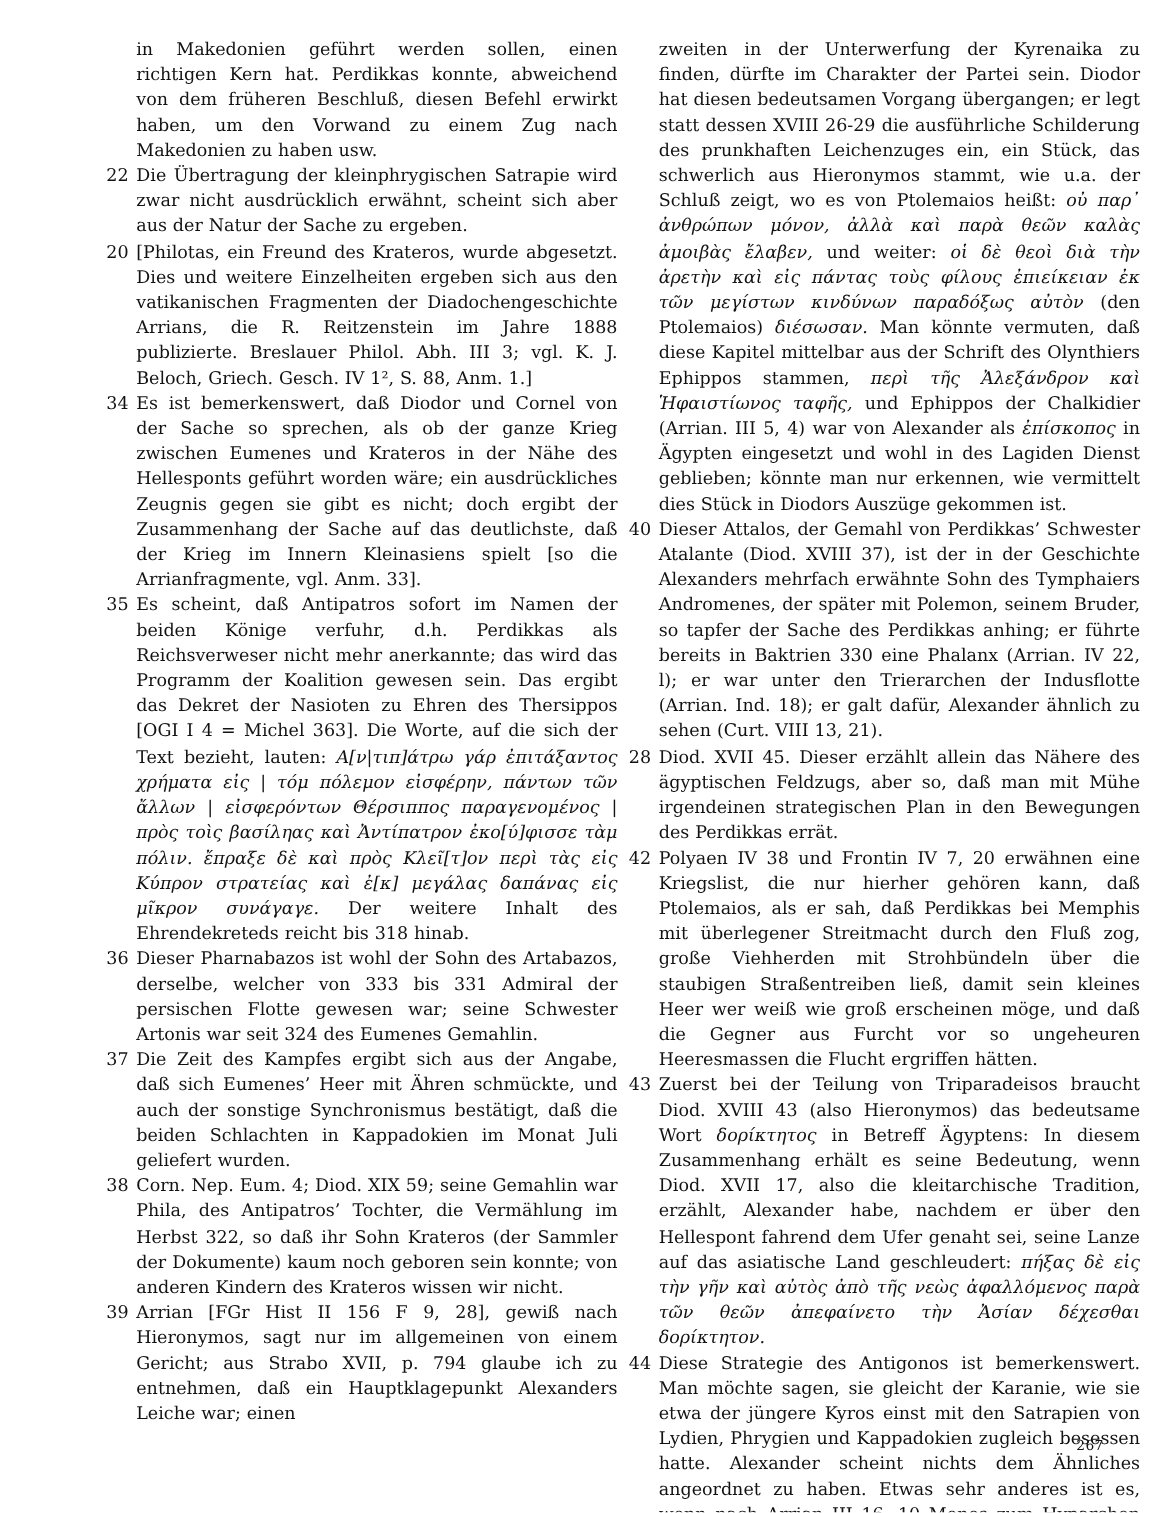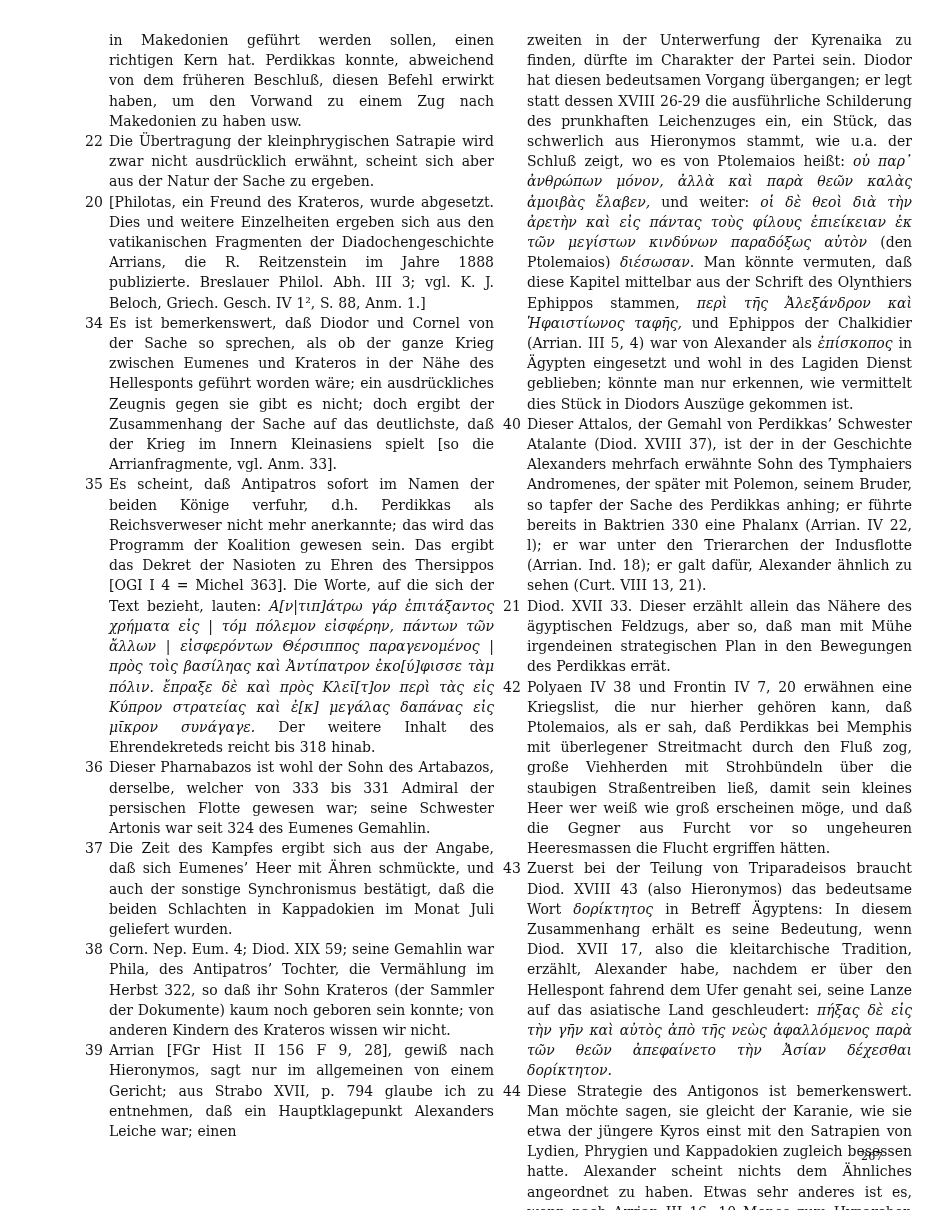--- a/index.html
+++ b/index.html
@@ -71,20 +71,20 @@
         <p class="footnote"><span class="fn-num">34</span><span class="fn-text"><span>Es ist bemerkenswert, daß Diodor und Cornel von der Sache so sprechen, als ob der ganze Krieg zwischen Eumenes und Krateros in der Nähe des Hellesponts geführt worden wäre; ein ausdrückliches Zeugnis gegen sie gibt es nicht; doch ergibt der Zusammenhang der Sache auf das deutlichste, daß der Krieg im Innern Kleinasiens spielt [so die Arrianfragmente, vgl. Anm. 33].</span></span></p>
         <p class="footnote"><span class="fn-num">35</span><span class="fn-text"><span>Es scheint, daß Antipatros sofort im Namen der beiden Könige verfuhr, d.h. Perdikkas als Reichsverweser nicht mehr anerkannte; das wird das Programm der Koalition gewesen sein. Das ergibt das Dekret der Nasioten zu Ehren des Thersippos [OGI I 4 = Michel 363]. Die Worte, auf die sich der Text bezieht, lauten: </span><i>Α[ν|τιπ]άτρω γάρ ἐπιτάξαντος χρήματα εἰς | τόμ πόλεμον εἰσφέρην, πάντων τῶν ἄλλων | εἰσφερόντων Θέρσιππος παραγενομένος | πρὸς τοὶς βασίληας καὶ Ἀντίπατρον ἐκο[ύ]φισσε τὰμ πόλιν. ἔπραξε δὲ καὶ πρὸς Κλεῖ[τ]ον περὶ τὰς εἰς Κύπρον στρατείας καὶ ἐ[κ] μεγάλας δαπάνας εἰς μῖκρον συνάγαγε.</i><span> Der weitere Inhalt des Ehrendekreteds reicht bis 318 hinab.</span></span></p>
         <p class="footnote"><span class="fn-num">36</span><span class="fn-text"><span>Dieser Pharnabazos ist wohl der Sohn des Artabazos, derselbe, welcher von 333 bis 331 Admiral der persischen Flotte gewesen war; seine Schwester Artonis war seit 324 des Eumenes Gemahlin.</span></span></p>
         <p class="footnote"><span class="fn-num">37</span><span class="fn-text"><span>Die Zeit des Kampfes ergibt sich aus der Angabe, daß sich Eumenes’ Heer mit Ähren schmückte, und auch der sonstige Synchronismus bestätigt, daß die beiden Schlachten in Kappadokien im Monat Juli geliefert wurden.</span></span></p>
         <p class="footnote"><span class="fn-num">38</span><span class="fn-text"><span>Corn. Nep. Eum. 4; Diod. XIX 59; seine Gemahlin war Phila, des Antipatros’ Tochter, die Vermählung im Herbst 322, so daß ihr Sohn Krateros (der Sammler der Dokumente) kaum noch geboren sein konnte; von anderen Kindern des Krateros wissen wir nicht.</span></span></p>
         <p class="footnote"><span class="fn-num">39</span><span class="fn-text"><span>Arrian [FGr Hist II 156 F 9, 28], gewiß nach Hieronymos, sagt nur im allgemeinen von einem Gericht; aus Strabo XVII, p. 794 glaube ich zu entnehmen, daß ein Hauptklagepunkt Alexanders Leiche war; einen</span></span></p>
       </div>
     <div class="column" id="col-right">
         <p class="footnote continuation"><span class="fn-text"><span>zweiten in der Unterwerfung der Kyrenaika zu finden, dürfte im Charakter der Partei sein. Diodor hat diesen bedeutsamen Vorgang übergangen; er legt statt dessen XVIII 26-29 die ausführliche Schilderung des prunkhaften Leichenzuges ein, ein Stück, das schwerlich aus Hieronymos stammt, wie u.a. der Schluß zeigt, wo es von Ptolemaios heißt: </span><i>οὐ παρ᾽ ἀνθρώπων μόνον, ἀλλὰ καὶ παρὰ θεῶν καλὰς ἀμοιβὰς ἔλαβεν,</i><span> und weiter: </span><i>οἱ δὲ θεοὶ διὰ τὴν ἀρετὴν καὶ εἰς πάντας τοὺς φίλους ἐπιείκειαν ἐκ τῶν μεγίστων κινδύνων παραδόξως αὐτὸν</i><span> (den Ptolemaios) </span><i>διέσωσαν.</i><span> Man könnte vermuten, daß diese Kapitel mittelbar aus der Schrift des Olynthiers Ephippos stammen, </span><i>περὶ τῆς Ἀλεξάνδρον καὶ Ἡφαιστίωνος ταφῆς,</i><span> und Ephippos der Chalkidier (Arrian. III 5, 4) war von Alexander als </span><i>ἐπίσκοπος</i><span> in Ägypten eingesetzt und wohl in des Lagiden Dienst geblieben; könnte man nur erkennen, wie vermittelt dies Stück in Diodors Auszüge gekommen ist.</span></span></p>
         <p class="footnote"><span class="fn-num">40</span><span class="fn-text"><span>Dieser Attalos, der Gemahl von Perdikkas’ Schwester Atalante (Diod. XVIII 37), ist der in der Geschichte Alexanders mehrfach erwähnte Sohn des Tymphaiers Andromenes, der später mit Polemon, seinem Bruder, so tapfer der Sache des Perdikkas anhing; er führte bereits in Baktrien 330 eine Phalanx (Arrian. IV 22, l); er war unter den Trierarchen der Indusflotte (Arrian. Ind. 18); er galt dafür, Alexander ähnlich zu sehen (Curt. VIII 13, 21).</span></span></p>
-        <p class="footnote"><span class="fn-num">21</span><span class="fn-text"><span>Diod. XVII 33. Dieser erzählt allein das Nähere des ägyptischen Feldzugs, aber so, daß man mit Mühe irgendeinen strategischen Plan in den Bewegungen des Perdikkas errät.</span></span></p>
+        <p class="footnote"><span class="fn-num">28</span><span class="fn-text"><span>Diod. XVII 45. Dieser erzählt allein das Nähere des ägyptischen Feldzugs, aber so, daß man mit Mühe irgendeinen strategischen Plan in den Bewegungen des Perdikkas errät.</span></span></p>
         <p class="footnote"><span class="fn-num">42</span><span class="fn-text"><span>Polyaen IV 38 und Frontin IV 7, 20 erwähnen eine Kriegslist, die nur hierher gehören kann, daß Ptolemaios, als er sah, daß Perdikkas bei Memphis mit überlegener Streitmacht durch den Fluß zog, große Viehherden mit Strohbündeln über die staubigen Straßentreiben ließ, damit sein kleines Heer wer weiß wie groß erscheinen möge, und daß die Gegner aus Furcht vor so ungeheuren Heeresmassen die Flucht ergriffen hätten.</span></span></p>
         <p class="footnote"><span class="fn-num">43</span><span class="fn-text"><span>Zuerst bei der Teilung von Triparadeisos braucht Diod. XVIII 43 (also Hieronymos) das bedeutsame Wort </span><i>δορίκτητος</i><span> in Betreff Ägyptens: In diesem Zusammenhang erhält es seine Bedeutung, wenn Diod. XVII 17, also die kleitarchische Tradition, erzählt, Alexander habe, nachdem er über den Hellespont fahrend dem Ufer genaht sei, seine Lanze auf das asiatische Land geschleudert: </span><i>πήξας δὲ εἰς τὴν γῆν καὶ αὐτὸς ἀπὸ τῆς νεὼς ἀφαλλόμενος παρὰ τῶν θεῶν ἀπεφαίνετο τὴν Ἀσίαν δέχεσθαι δορίκτητον.</i></span></p>
         <p class="footnote"><span class="fn-num">44</span><span class="fn-text"><span>Diese Strategie des Antigonos ist bemerkenswert. Man möchte sagen, sie gleicht der Karanie, wie sie etwa der jüngere Kyros einst mit den Satrapien von Lydien, Phrygien und Kappadokien zugleich besessen hatte. Alexander scheint nichts dem Ähnliches angeordnet zu haben. Etwas sehr anderes ist es, wenn nach Arrian III 16, 10 Menes zum Hyparchen der Land-</span></span></p>
       </div>
   </div>
   <div class="page-number">267</div>
 </div>
 
 </body></html>

